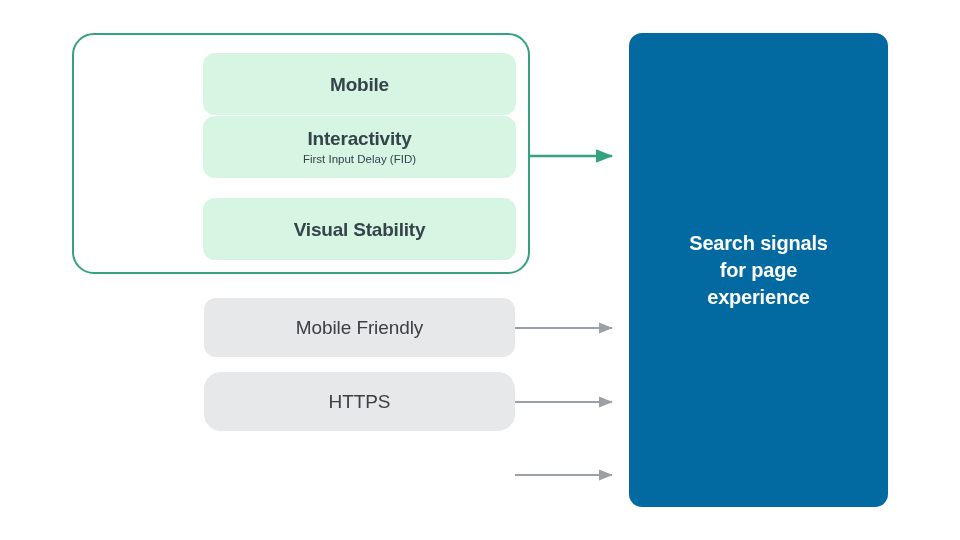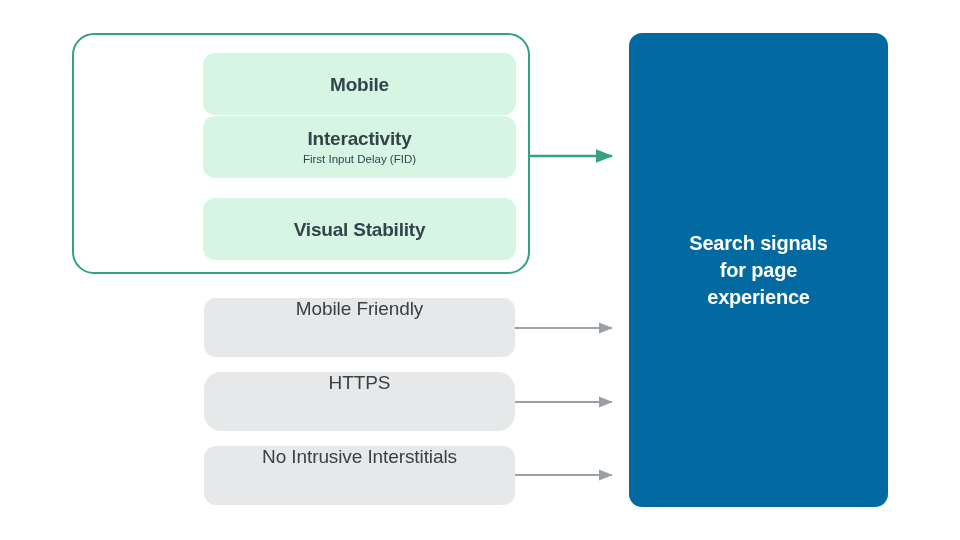--- a/index.html
+++ b/index.html
@@ -82,20 +82,21 @@
 
   
   .gray-card {
     position: absolute;
     left: 204px;
     width: 311px;
     height: 59px;
     background: #e7e8e9;
     border-radius: 12px;
     display: flex;
+    align-items: center;
     justify-content: center;
     box-sizing: border-box;
   }
   .gray-card.g0 { top: 298px; }
   .gray-card.g1 { top: 372px; border-radius: 17px; }
   .gray-card.g2 { top: 446px; }
 
   .gray-label {
     font-size: 19px;
     font-weight: normal;
@@ -159,23 +160,20 @@
   </div>
 
   <div class="gray-card g0">
     <div class="gray-label">Mobile Friendly</div>
   </div>
 
   <div class="gray-card g1">
     <div class="gray-label">HTTPS</div>
   </div>
 
-  <div class="gray-card g2">
-    <div class="gray-label">No Intrusive Interstitials</div>
-  </div>
 
   <div class="blue-panel">
     <div class="blue-text">
       <span>Search signals</span>
       <span>for page</span>
       <span>experience</span>
     </div>
   </div>
 
   <svg class="arrows" viewBox="0 0 960 540" width="960" height="540">

